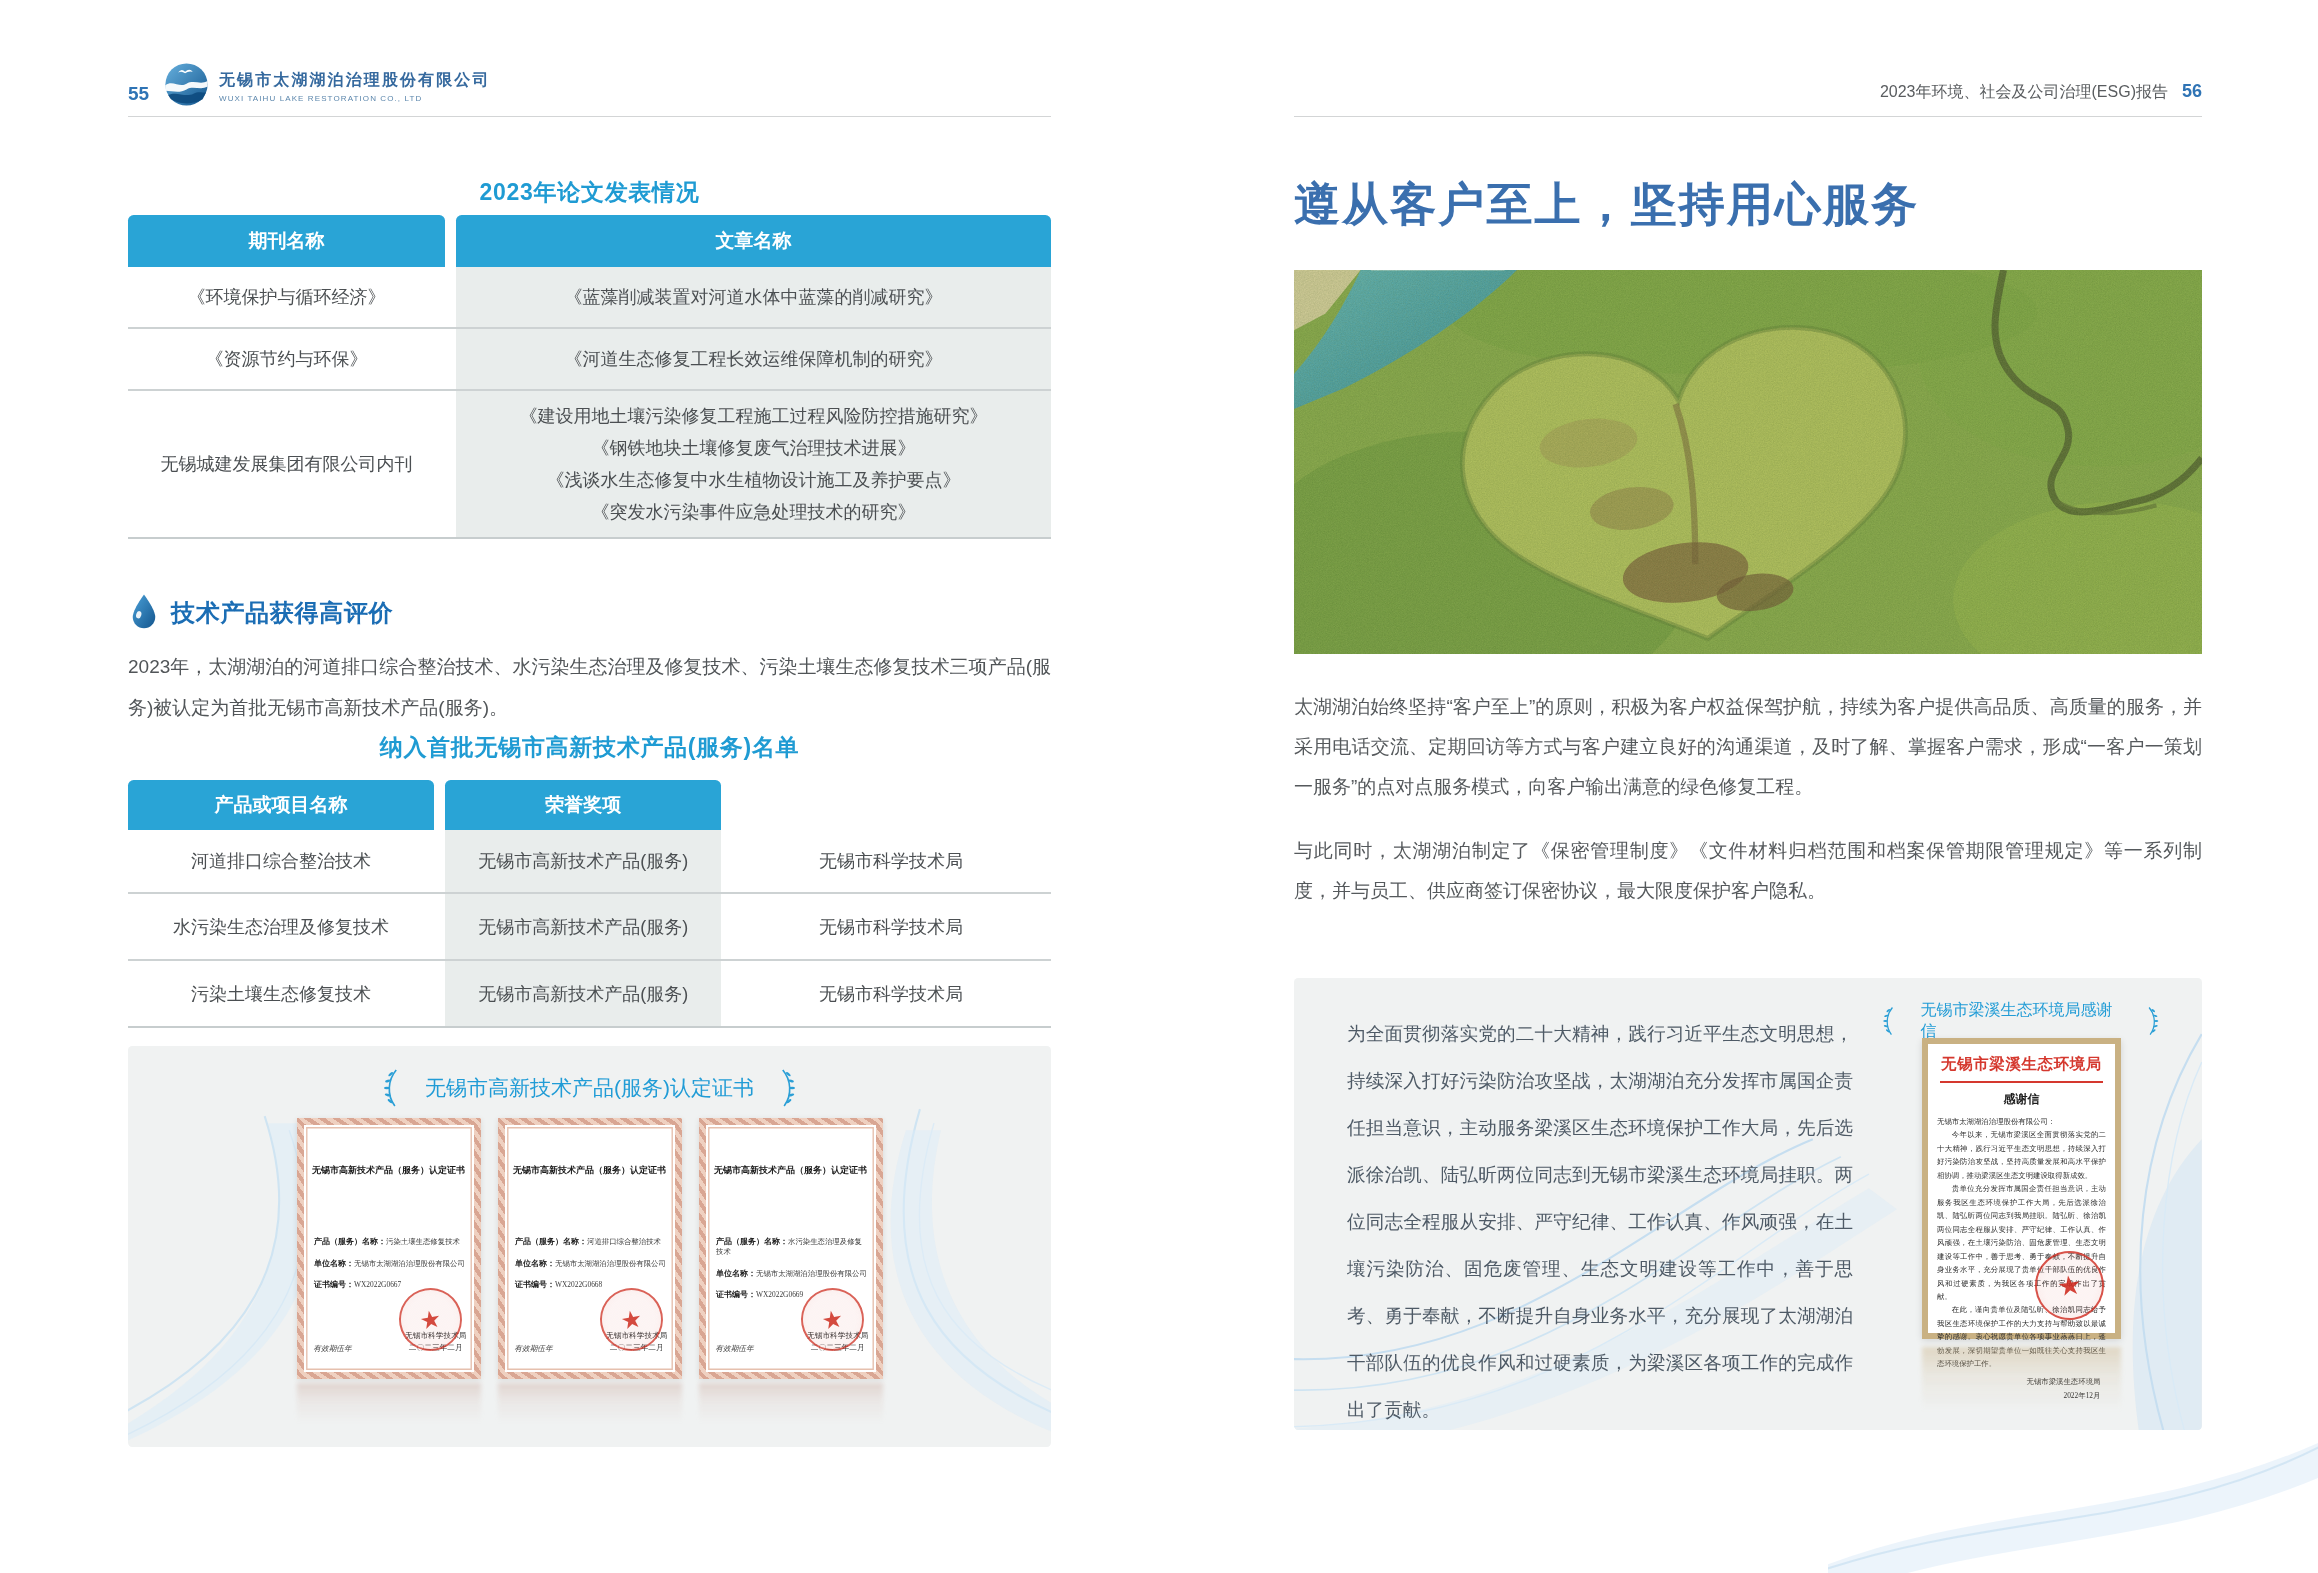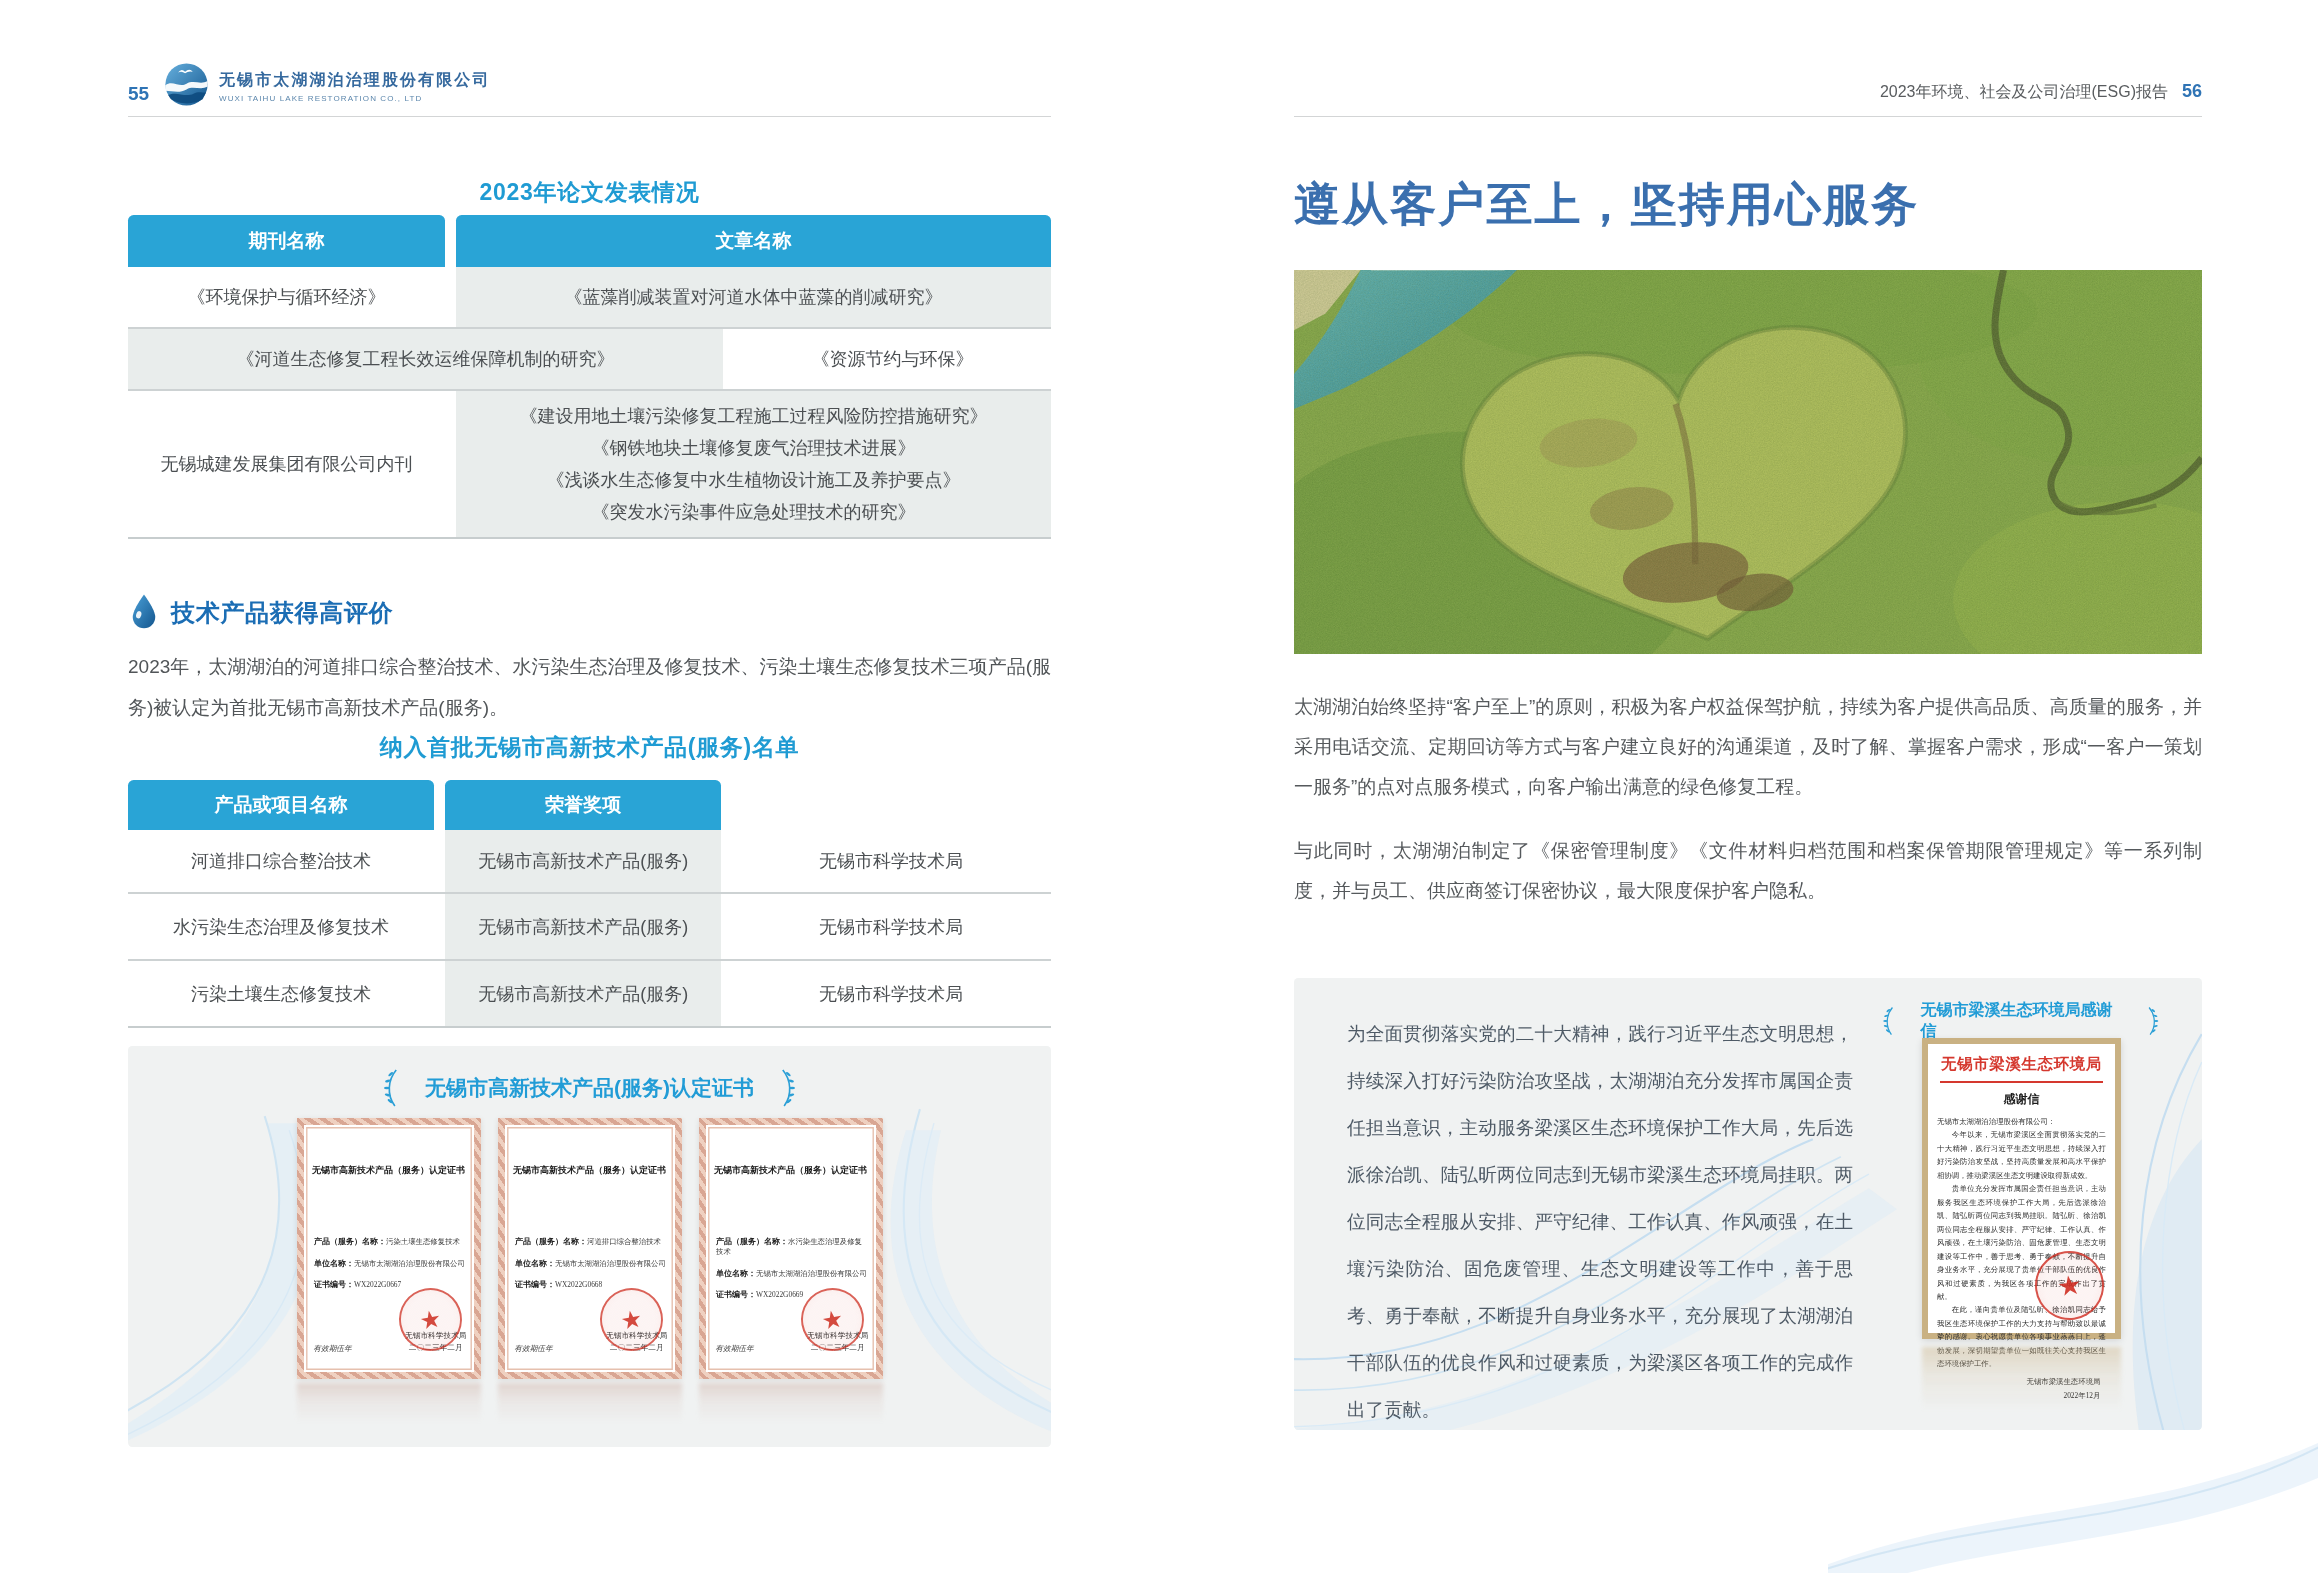--- a/index.html
+++ b/index.html
@@ -22,21 +22,21 @@
   .shade{background:#e9edec;}
   .sep{border-top:2.1px solid #cdd2d3;}
   .bsep{border-bottom:2.8px solid #c7cdce;}
   .c1a{width:317px;} .c2a{width:595px;}
   .c1b{width:306px;} .c2b{width:276px;} .c3b{width:317px;}
   .sec-head{left:171px;top:597px;font-size:24px;font-weight:bold;color:#1b6db4;letter-spacing:0.7px;}
   .body-para{left:128px;width:923px;font-size:19px;line-height:41px;color:#515558;text-align:justify;}
   
   .panel{background:#f0f2f2;border-radius:4.2px;overflow:hidden;}
   .cert-panel{left:128px;top:1046px;width:923px;height:401px;}
-  .laurel-title{display:flex;align-items:center;justify-content:center;gap:26px;font-weight:bold;color:#219cd6;}
+  .laurel-title{display:flex;align-items:center;justify-content:center;gap:26px;font-weight:normal;color:#219cd6;}
   .cp-title{left:0;top:21px;width:100%;font-size:21px;}
   .certs{left:0;top:72px;width:100%;display:flex;justify-content:center;gap:17px;}
   .cert{width:184px;height:261px;box-sizing:border-box;background:#ffffff;position:relative;
         border:7px solid #dfb3a0;
         border-image:repeating-linear-gradient(45deg,#efd0c0 0 4.9px,#d9a693 4.9px 9.8px) 10;
         box-shadow:inset 0 0 0 2.1px #ffffff,inset 0 0 0 3.5px #e6c0ae,0 1.4px 5.6px rgba(0,0,0,.10);}
   .cert-title{margin:39px 7px 8px;text-align:center;font-family:"Liberation Serif",serif;font-size:9px;font-weight:bold;color:#1b1b1b;}
   .cert-fields{position:absolute;left:10.5px;right:7px;top:111px;}
   .cfield{font-family:"Liberation Serif",serif;font-size:8px;color:#222;margin-bottom:10.5px;text-align:left;}
   .cfield b{font-weight:bold;}
@@ -113,22 +113,22 @@
   <div class="abs tbl" style="top:215px;">
     <div class="trow">
       <div class="th c1a">期刊名称</div>
       <div class="th c2a">文章名称</div>
     </div>
     <div class="trow" style="height:60px;">
       <div class="td c1a">《环境保护与循环经济》</div>
       <div class="td c2a shade">《蓝藻削减装置对河道水体中蓝藻的削减研究》</div>
     </div>
     <div class="trow sep" style="height:60px;">
+      <div class="td c1a">《资源节约与环保》</div>
       <div class="td c2a shade">《河道生态修复工程长效运维保障机制的研究》</div>
-      <div class="td c1a">《资源节约与环保》</div>
     </div>
     <div class="trow sep bsep" style="height:146px;">
       <div class="td c1a">无锡城建发展集团有限公司内刊</div>
       <div class="td c2a shade">
         <span>《建设用地土壤污染修复工程施工过程风险防控措施研究》</span>
         <span>《钢铁地块土壤修复废气治理技术进展》</span>
         <span>《浅谈水生态修复中水生植物设计施工及养护要点》</span>
         <span>《突发水污染事件应急处理技术的研究》</span>
       </div>
     </div>

